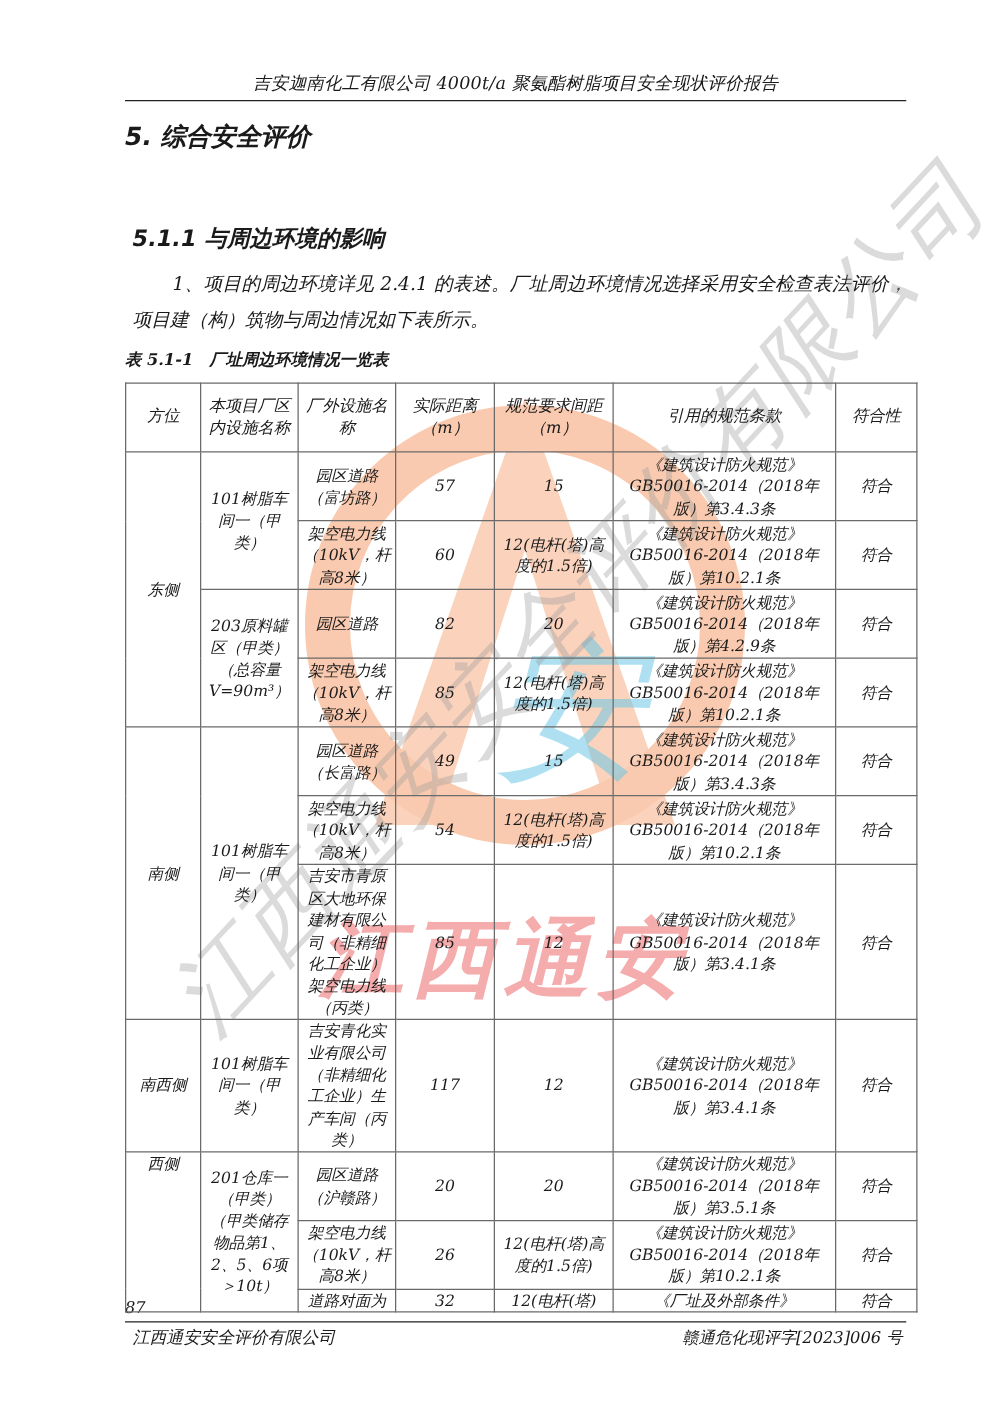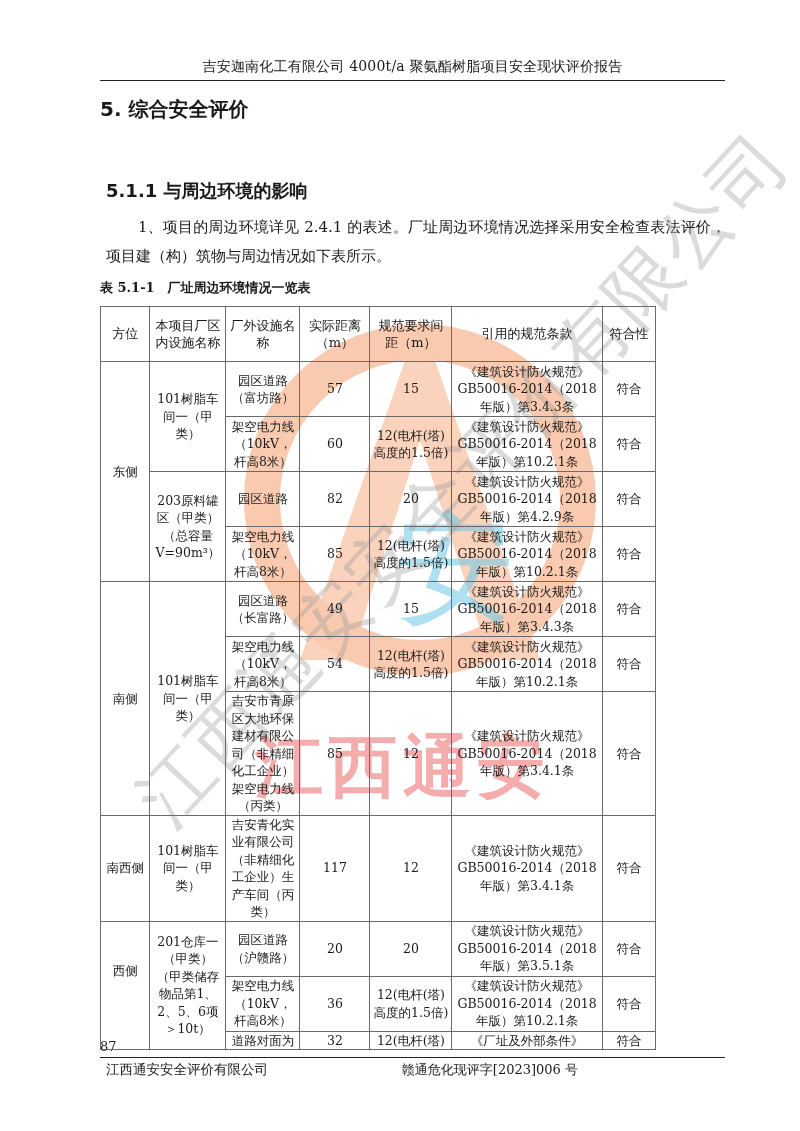--- a/index.html
+++ b/index.html
@@ -1,18 +1,18 @@
 <!DOCTYPE html>
 <html><head>
 <meta charset="utf-8">
 <style>
   html, body { margin: 0; padding: 0; background: #ffffff; }
   body { width: 800px; height: 1131px; position: relative; overflow: hidden;
          font-family: "DejaVu Serif", "Liberation Serif", serif; color: #1a1a1a; }
-  .page { position: absolute; left: 0; top: 0; width: 656px; height: 1131px; }
+  .page { position: absolute; left: 0; top: 0; width: 800px; height: 1131px; font-style: italic; }
 
   .run-header { position: absolute; left: 100px; top: 58px; width: 625px; text-align: center;
                 font-size: 14px; letter-spacing: 0.2px; }
   .run-header-rule { position: absolute; left: 100px; top: 80px; width: 625px; height: 0;
                      border-top: 1.5px solid #222; }
 
   .h1 { position: absolute; left: 100px; top: 96px; width: 625px; text-align: left;
         font-family: "DejaVu Sans", "Liberation Sans", sans-serif; font-weight: bold; font-size: 20px; }
   .h2 { position: absolute; left: 106px; top: 140px;
         font-family: "DejaVu Sans", "Liberation Sans", sans-serif; font-weight: bold; font-size: 20px; letter-spacing: 1px; }
@@ -140,31 +140,31 @@
       <td>南西侧</td>
       <td>101树脂车间一（甲类）</td>
       <td>吉安青化实业有限公司（非精细化工企业）生产车间（丙类）</td>
       <td>117</td>
       <td>12</td>
       <td>《建筑设计防火规范》GB50016-2014（2018年版）第3.4.1条</td>
       <td>符合</td>
     </tr>
 
     <tr style="height:55px">
-      <td rowspan="3" style="vertical-align:top;padding-top:40px">西侧</td>
+      <td rowspan="3" style="vertical-align:top;">西侧</td>
       <td rowspan="3">201仓库一（甲类）（甲类储存物品第1、2、5、6项＞10t）</td>
       <td>园区道路（沪赣路）</td>
       <td>20</td>
       <td>20</td>
       <td>《建筑设计防火规范》GB50016-2014（2018年版）第3.5.1条</td>
       <td>符合</td>
     </tr>
     <tr style="height:55px">
       <td>架空电力线（10kV，杆高8米）</td>
-      <td>36</td>
+      <td>26</td>
       <td>12(电杆(塔)高度的1.5倍)</td>
       <td>《建筑设计防火规范》GB50016-2014（2018年版）第10.2.1条</td>
       <td>符合</td>
     </tr>
     <tr style="height:18px">
       <td>道路对面为</td>
       <td>32</td>
       <td>12(电杆(塔)</td>
       <td>《厂址及外部条件》</td>
       <td>符合</td>

